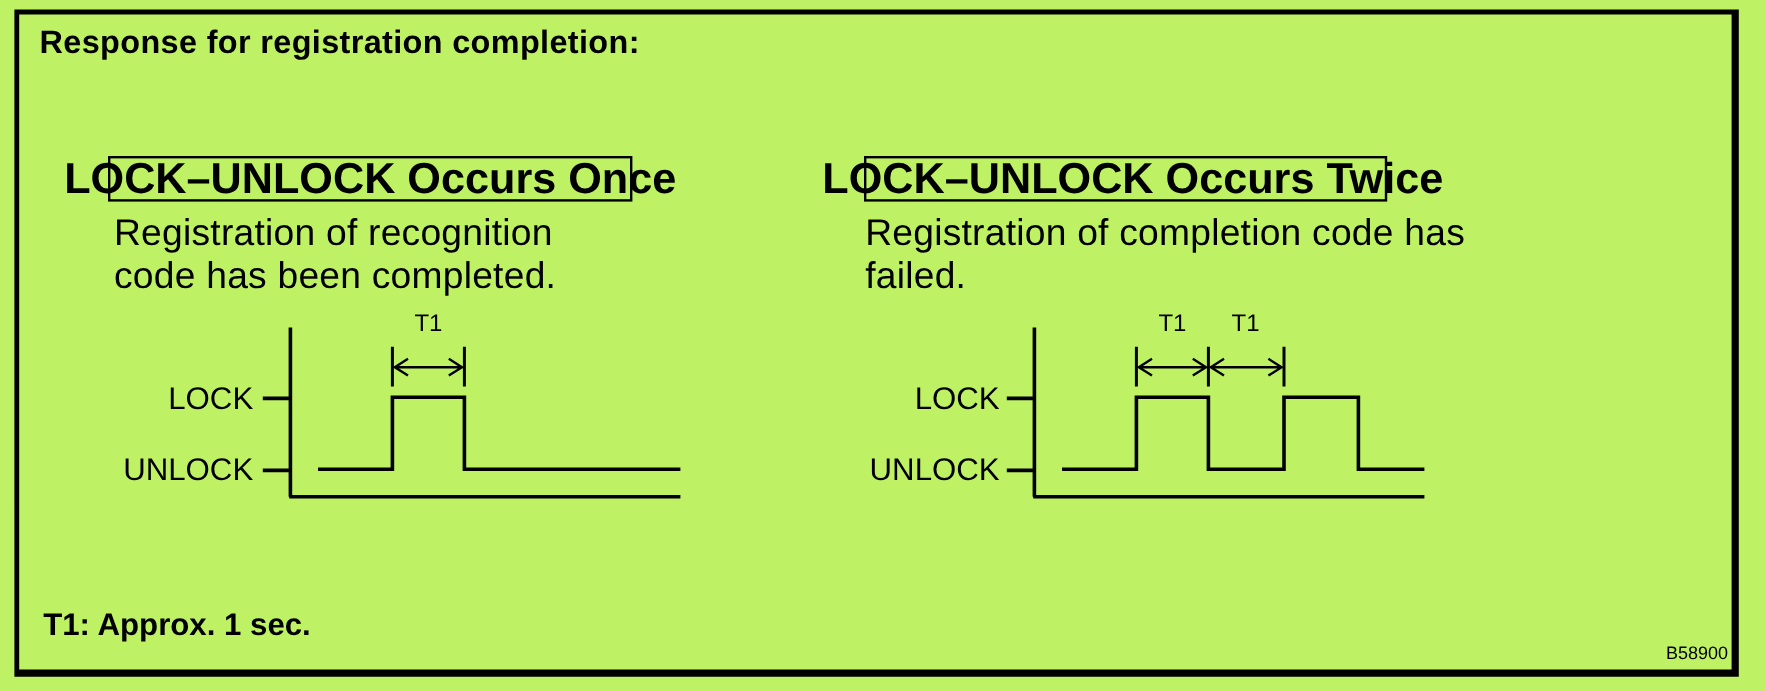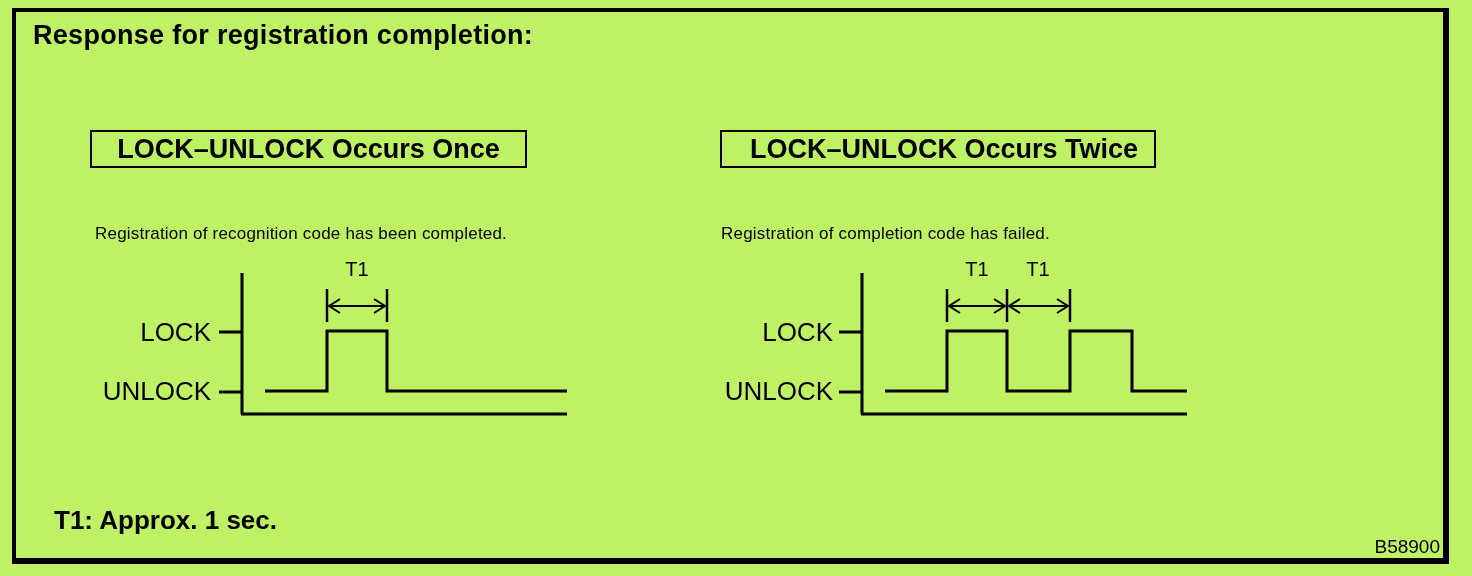--- a/index.html
+++ b/index.html
@@ -36,47 +36,45 @@
     white-space: nowrap;
   }
   .heading-box {
     top: 130px;
     height: 38px;
     box-sizing: border-box;
     border: 2px solid #000000;
     display: flex;
     align-items: center;
     justify-content: center;
-    font-size: 27px;
+    font-size: 36px;
     font-weight: bold;
     white-space: nowrap;
   }
   .heading-box-left { left: 90px; width: 437px; }
   .heading-box-right { left: 720px; width: 436px; padding-left: 12px; }
   .desc {
     top: 176px;
-    font-size: 17px;
+    font-size: 31px;
     line-height: 36px;
     letter-spacing: 0.2px;
-    margin-top: 40px;
   }
   .desc-left { left: 95px; width: 435px; }
   .desc-right { left: 721px; width: 530px; }
   .footnote {
     left: 36px;
     top: 505px;
     font-size: 26px;
     font-weight: bold;
     white-space: nowrap;
-    margin-left: 18px;
   }
   .figure-code {
     right: 32px;
     top: 536px;
-    font-size: 19px;
+    font-size: 15px;
     white-space: nowrap;
   }
   svg.timing { display: block; }
   svg.timing text {
     font-family: "Liberation Sans", sans-serif;
     fill: #000000;
   }
   .level-label { font-size: 26px; }
   .interval-label { font-size: 20px; }
 </style>

